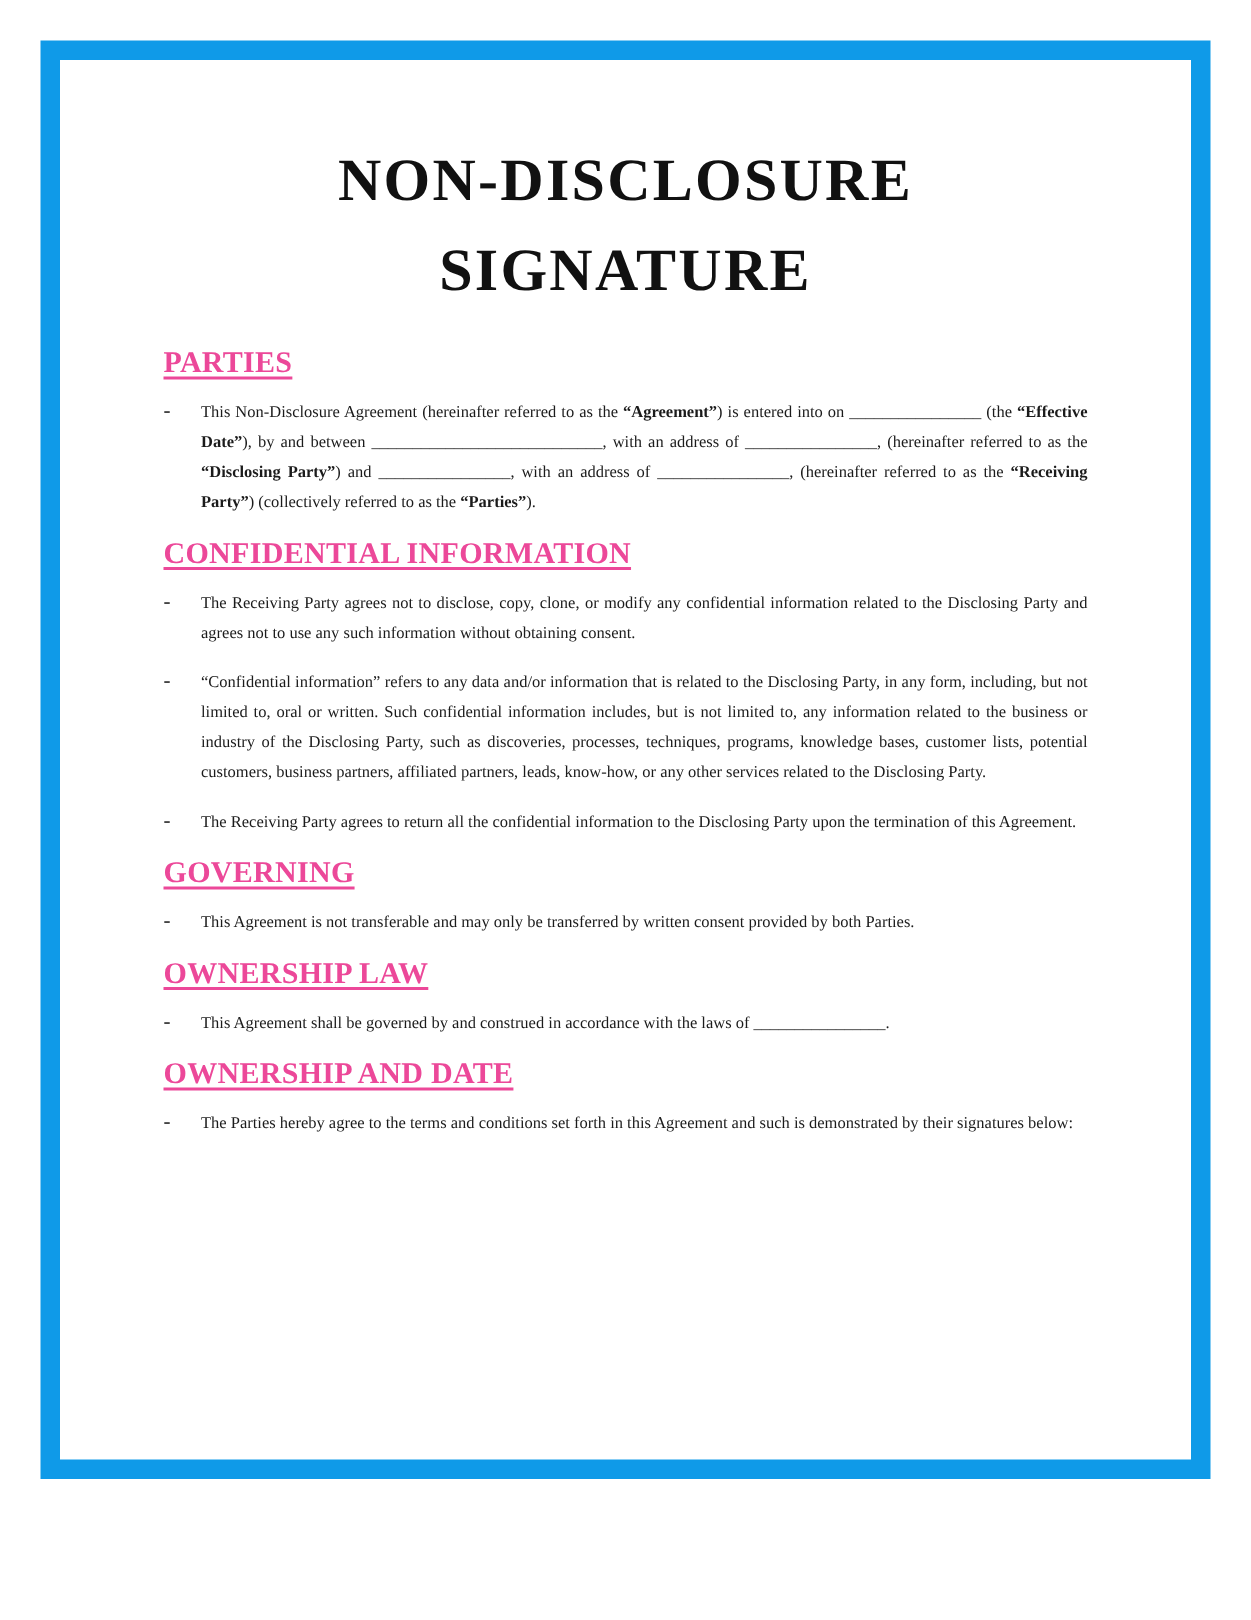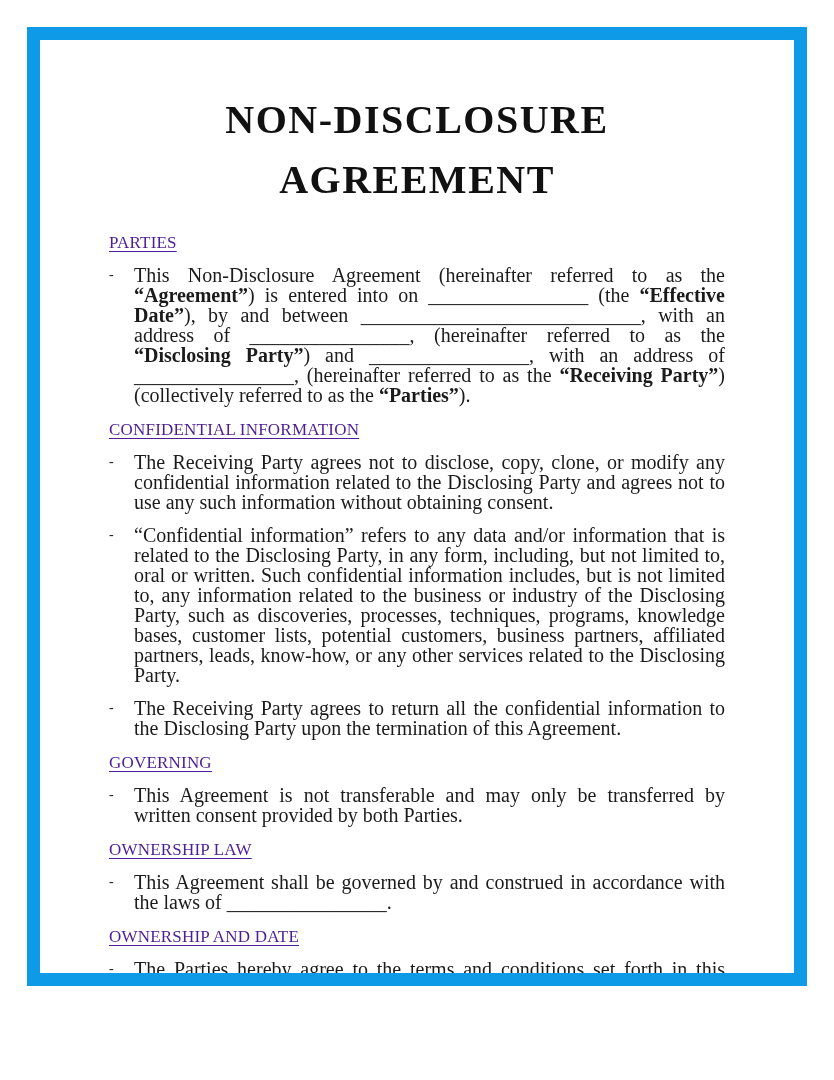--- a/index.html
+++ b/index.html
@@ -31,56 +31,56 @@
     margin: 0 0 24px 0;
     font-size: 40px;
     line-height: 60px;
     font-weight: bold;
     text-align: center;
     letter-spacing: 1.5px;
     color: #111111;
   }
   h1.doc-title .title-line { display: block; }
   h2.section-heading {
-    font-size: 17px;
+    font-size: 20px;
     line-height: 17px;
-    font-weight: normal;
+    font-weight: bold;
     margin: 16px 0 14px 0;
     text-decoration: underline;
     text-underline-offset: 3px;
     letter-spacing: 0.2px;
-    color: #4c1d95;
+    color: #ec4899;
   }
   .list-item {
     display: flex;
     margin: 0 0 13px 0;
   }
   .list-dash {
     flex: 0 0 25px;
     width: 25px;
     font-size: 14px;
     line-height: 20px;
   }
   .para {
     flex: 1;
     margin: 0;
-    font-size: 20px;
+    font-size: 11px;
     line-height: 20px;
     text-align: justify;
   }
   .para strong { font-weight: bold; }
 </style>
 </head>
 <body>
 
 <div class="page">
   <div class="frame">
     <h1 class="doc-title">
       <span class="title-line">NON-DISCLOSURE</span>
-      <span class="title-line">AGREEMENT</span>
+      <span class="title-line">SIGNATURE</span>
     </h1>
     <div id="sections">
         <section>
           <h2 class="section-heading">PARTIES</h2>
           <div class="list-item">
             <span class="list-dash">-</span>
             <p class="para"><span>This Non-Disclosure Agreement (hereinafter referred to as the </span><strong>“Agreement”</strong><span>) is entered into on ________________ (the </span><strong>“Effective Date”</strong><span>), by and between ____________________________, with an address of ________________, (hereinafter referred to as the </span><strong>“Disclosing Party”</strong><span>) and ________________, with an address of ________________, (hereinafter referred to as the </span><strong>“Receiving Party”</strong><span>) (collectively referred to as the </span><strong>“Parties”</strong><span>).</span></p>
           </div>
         </section>
         <section>

